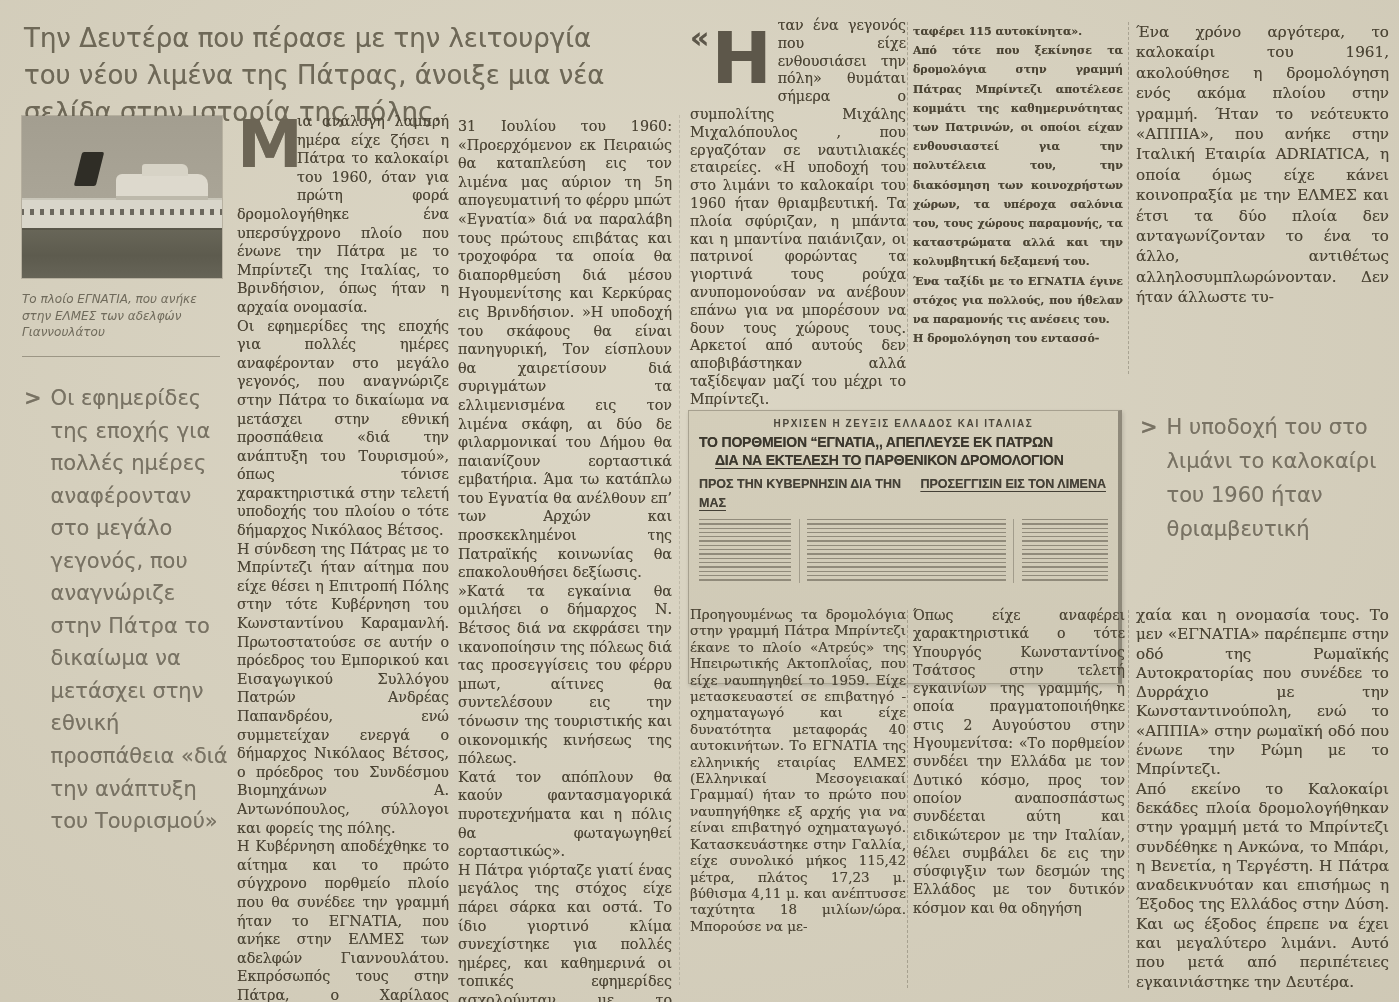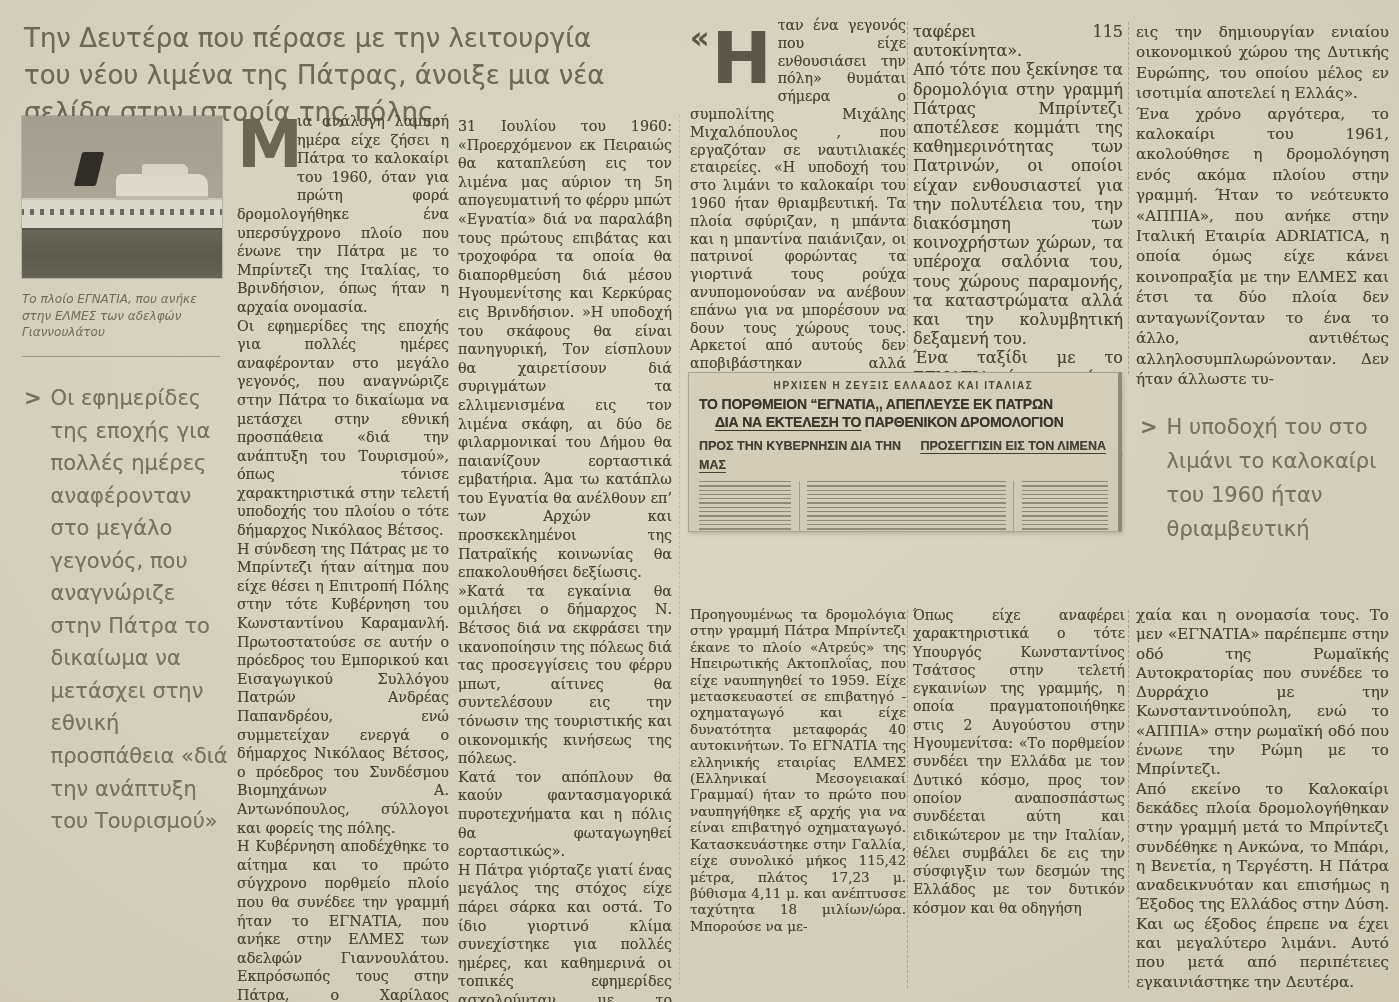--- a/index.html
+++ b/index.html
@@ -59,21 +59,21 @@
   .pullquote-right { left:1140px; top:410px; width:248px; }
   .pullquote-right .pq-text, .pullquote-right .pq-marker { line-height:1.62; }
 
   
   .col { position:absolute; color:#4b4434; text-align:justify;
     text-shadow:0 0 0.5px rgba(75,68,52,.55); }
   .col p { margin:0; }
   .col-b { left:237px; top:112px; width:212px; font-size:14.3px; line-height:18.6px; }
   .col-c { left:458px; top:117px; width:214px; font-size:14.3px; line-height:18.6px; }
   .col-d-top { left:690px; top:17px;  width:216px; font-size:14.2px; line-height:17.8px; }
-  .col-e-top { left:913px; top:22px;  width:210px; font-size:16px; line-height:19.2px; }
+  .col-e-top { left:913px; top:22px;  width:210px; font-size:11px; line-height:19.2px;font-weight:bold; }
   .col-f-top { left:1136px; top:22px; width:253px; font-size:15.2px; line-height:20.4px; }
   .col-d-bot { left:690px; top:606px; width:216px; font-size:13.5px; line-height:16.4px; }
   .col-e-bot { left:913px; top:606px; width:212px; font-size:14.1px; line-height:18.3px; }
   .col-f-bot { left:1136px; top:606px; width:253px; font-size:15.2px; line-height:19.3px; }
 
   .dropcap-m {
     float:left; font-family:"DejaVu Sans", sans-serif; font-weight:bold;
     font-size:66px; line-height:60px; height:72px; width:52px;
     letter-spacing:-4px; color:#6c6555; margin:3px 8px 0 0;
   }
@@ -85,21 +85,21 @@
   
   .vdiv { position:absolute; width:0; border-left:1px dashed rgba(100,94,80,.40); }
   .vdiv-1 { left:679px;  top:115px; height:870px; border-left-color:rgba(100,94,80,.22); }
   .vdiv-2 { left:907px;  top:22px;  height:330px; }
   .vdiv-3 { left:907px;  top:610px; height:378px; }
   .vdiv-4 { left:1128px; top:22px;  height:352px; }
   .vdiv-5 { left:1128px; top:610px; height:378px; }
 
   
   .clipping {
-    position:absolute; left:688px; top:372px; width:434px; height:160px;
+    position:absolute; left:688px; top:410px; width:434px; height:274px;
     background:linear-gradient(180deg,#d4ceba, #cfc9b6);
     border:1px solid rgba(90,84,70,.35);
     border-right:4px solid rgba(62,58,48,.45);
     box-shadow:1px 2px 4px rgba(0,0,0,.15);
     padding:7px 10px 6px 10px; overflow:hidden;
     color:#3e3a30; font-family:"Liberation Sans", sans-serif;
   }
   .clip-kicker { text-align:center; font-weight:bold; font-size:10px;
     letter-spacing:1.6px; color:#4b463b; margin-bottom:4px; }
   .clip-headline { font-weight:bold; font-size:14px; line-height:1.32;
@@ -167,21 +167,20 @@
   </div>
 
   <div class="col col-e-top">
     <p>ταφέρει 115 αυτοκίνητα».</p>
     <p>Από τότε που ξεκίνησε τα δρομολόγια στην γραμμή Πάτρας Μπρίντεζι αποτέλεσε κομμάτι της καθημερινότητας των Πατρινών, οι οποίοι είχαν ενθουσιαστεί για την πολυτέλεια του, την διακόσμηση των κοινοχρήστων χώρων, τα υπέροχα σαλόνια του, τους χώρους παραμονής, τα καταστρώματα αλλά και την κολυμβητική δεξαμενή του.</p>
     <p>Ένα ταξίδι με το ΕΓΝΑΤΙΑ έγινε στόχος για πολλούς, που ήθελαν να παραμονής τις ανέσεις του.</p>
     <p>Η δρομολόγηση του εντασσό-</p>
   </div>
 
   <div class="col col-f-top">
-    <p>εις την δημιουργίαν ενιαίου οικονομικού χώρου της Δυτικής Ευρώπης, του οποίου μέλος εν ισοτιμία αποτελεί η Ελλάς».</p>
     <p>Ένα χρόνο αργότερα, το καλοκαίρι του 1961, ακολούθησε η δρομολόγηση ενός ακόμα πλοίου στην γραμμή. Ήταν το νεότευκτο «ΑΠΠΙΑ», που ανήκε στην Ιταλική Εταιρία ADRIATICA, η οποία όμως είχε κάνει κοινοπραξία με την ΕΛΜΕΣ και έτσι τα δύο πλοία δεν ανταγωνίζονταν το ένα το άλλο, αντιθέτως αλληλοσυμπλωρώνονταν. Δεν ήταν άλλωστε τυ-</p>
   </div>
 
   <div class="clipping">
     <div class="clip-kicker">ΗΡΧΙΣΕΝ Η ΖΕΥΞΙΣ ΕΛΛΑΔΟΣ ΚΑΙ ΙΤΑΛΙΑΣ</div>
     <div class="clip-headline">
       <div>ΤΟ ΠΟΡΘΜΕΙΟΝ “ΕΓΝΑΤΙΑ,, ΑΠΕΠΛΕΥΣΕ ΕΚ ΠΑΤΡΩΝ</div>
       <div><span class="u">ΔΙΑ ΝΑ ΕΚΤΕΛΕΣΗ ΤΟ</span> <span>ΠΑΡΘΕΝΙΚΟΝ ΔΡΟΜΟΛΟΓΙΟΝ</span></div>
     </div>
     <div class="clip-subhead">

